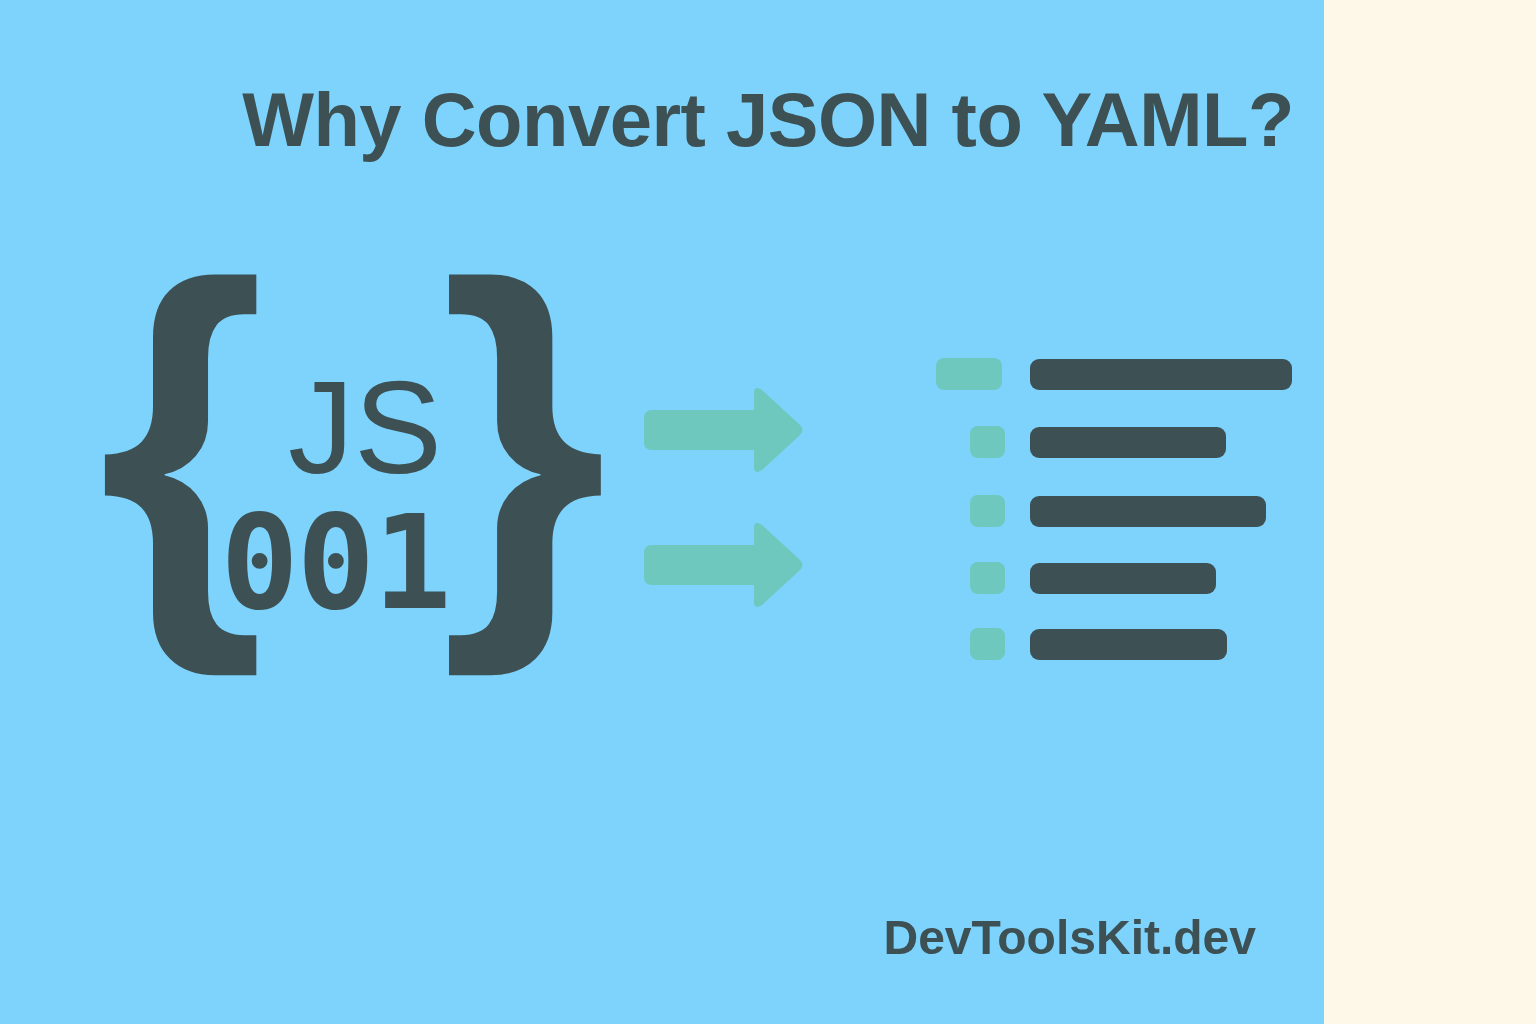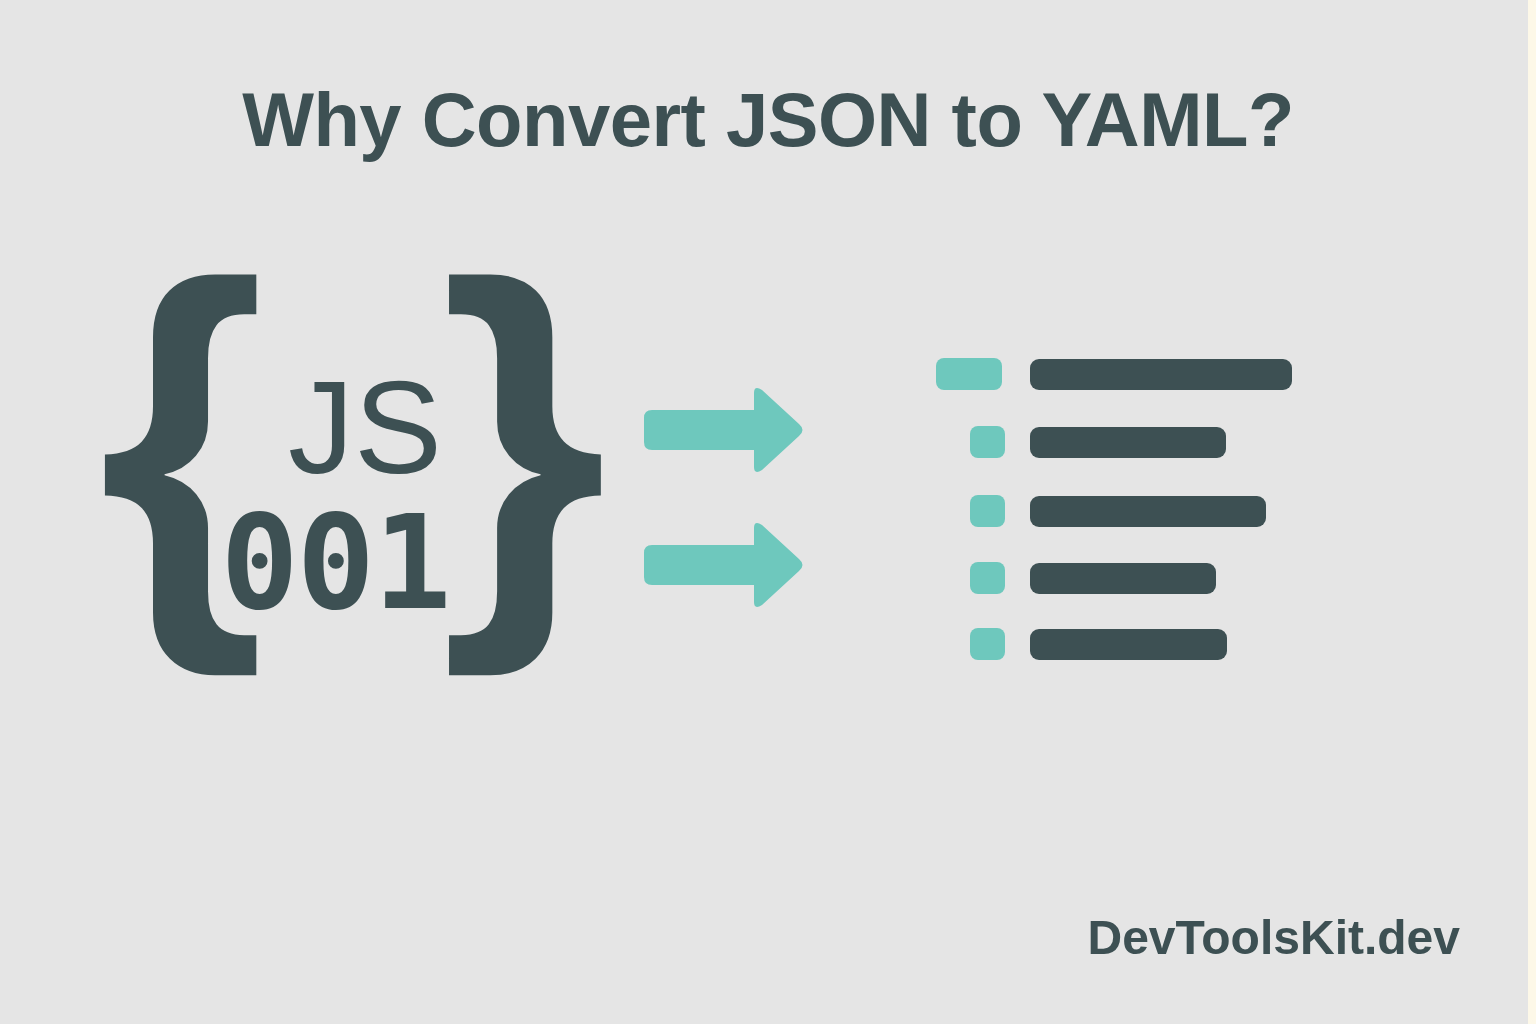--- a/index.html
+++ b/index.html
@@ -9,23 +9,23 @@
   }
   body {
     width: 1536px;
     height: 1024px;
     background: #fdf8e8;
     font-family: "Liberation Sans", sans-serif;
     overflow: hidden;
   }
   #canvas {
     position: relative;
-    width: 1528px;
+    width: 1324px;
     height: 1024px;
-    background: #e5e5e5;
+    background: #7dd3fc;
   }
 
   
   .title {
     position: absolute;
     left: 0;
     top: 82px;
     width: 1536px;
     text-align: center;
     font-family: "Liberation Sans", sans-serif;

